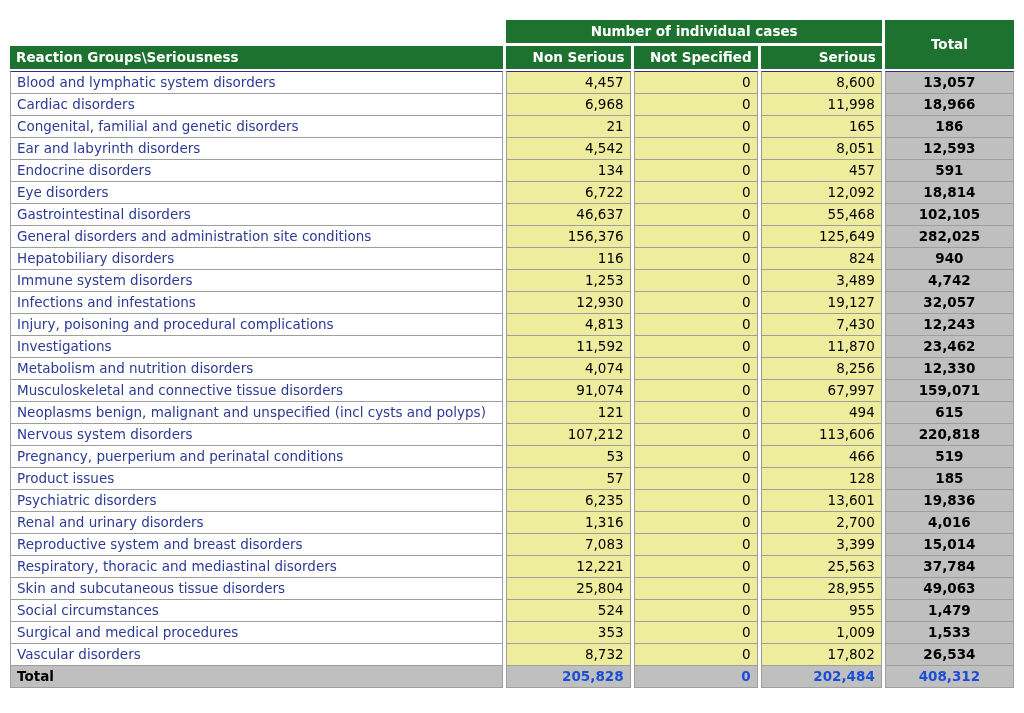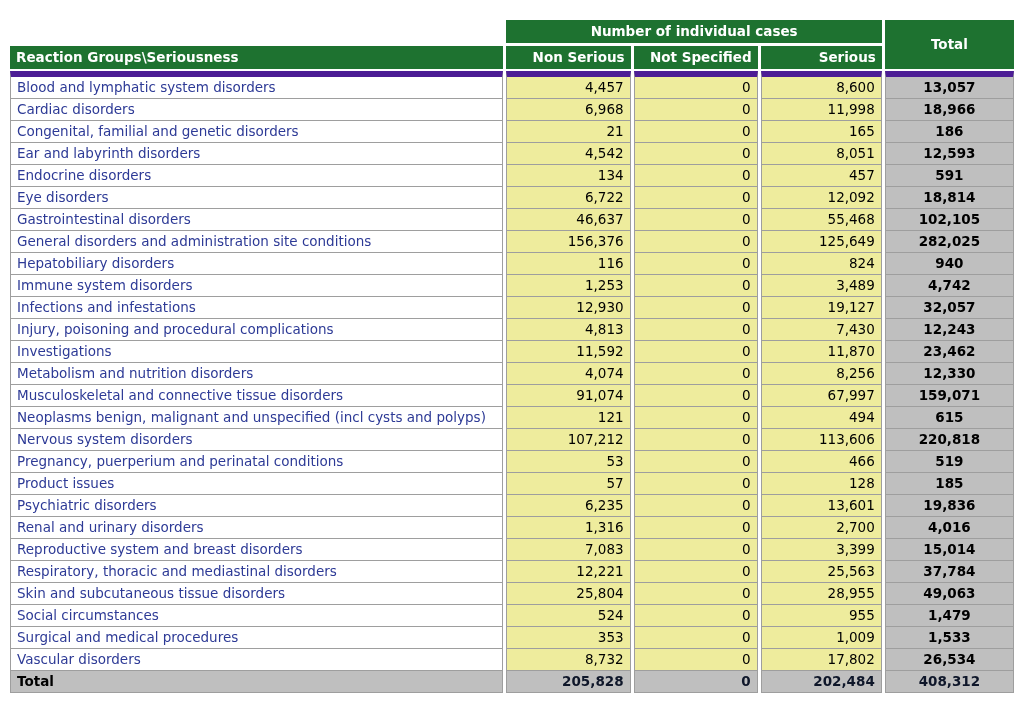--- a/index.html
+++ b/index.html
@@ -53,40 +53,40 @@
   }
   
   td {
     padding: 2px 6px 2px 6px;
     line-height: 17px;
     border: 1px solid #9e9e9e;
     border-top: 0;
     vertical-align: top;
     overflow: hidden;
   }
-  tbody tr:first-child td { border-top: 6px solid #4c1d95; }
+  tbody tr:first-child td { border-top: 1px solid #4c1d95; }
   td.label-cell {
     background: #ffffff;
     color: #2d3a96;
     text-align: left;
   }
   td.num-cell {
     background: #eeec9d;
     color: #000000;
     text-align: right;
   }
   td.total-cell {
     background: #bfbfbf;
     color: #000000;
     text-align: center;
     font-weight: bold;
   }
   tr.grand-total td {
     background: #bfbfbf;
-    color: #0f172a;
+    color: #1d4ed8;
     font-weight: bold;
   }
   tr.grand-total td.label-cell {
     background: #bfbfbf;
     color: #000000;
     text-align: left;
   }
   tr.grand-total td.num-cell { background: #bfbfbf; }
 </style>
 </head>

